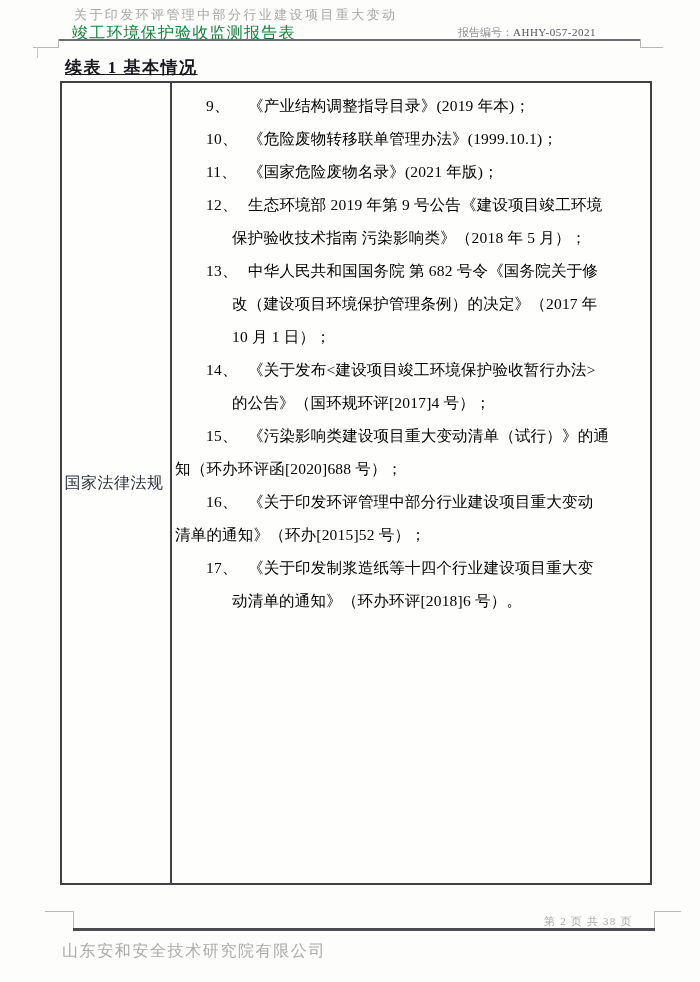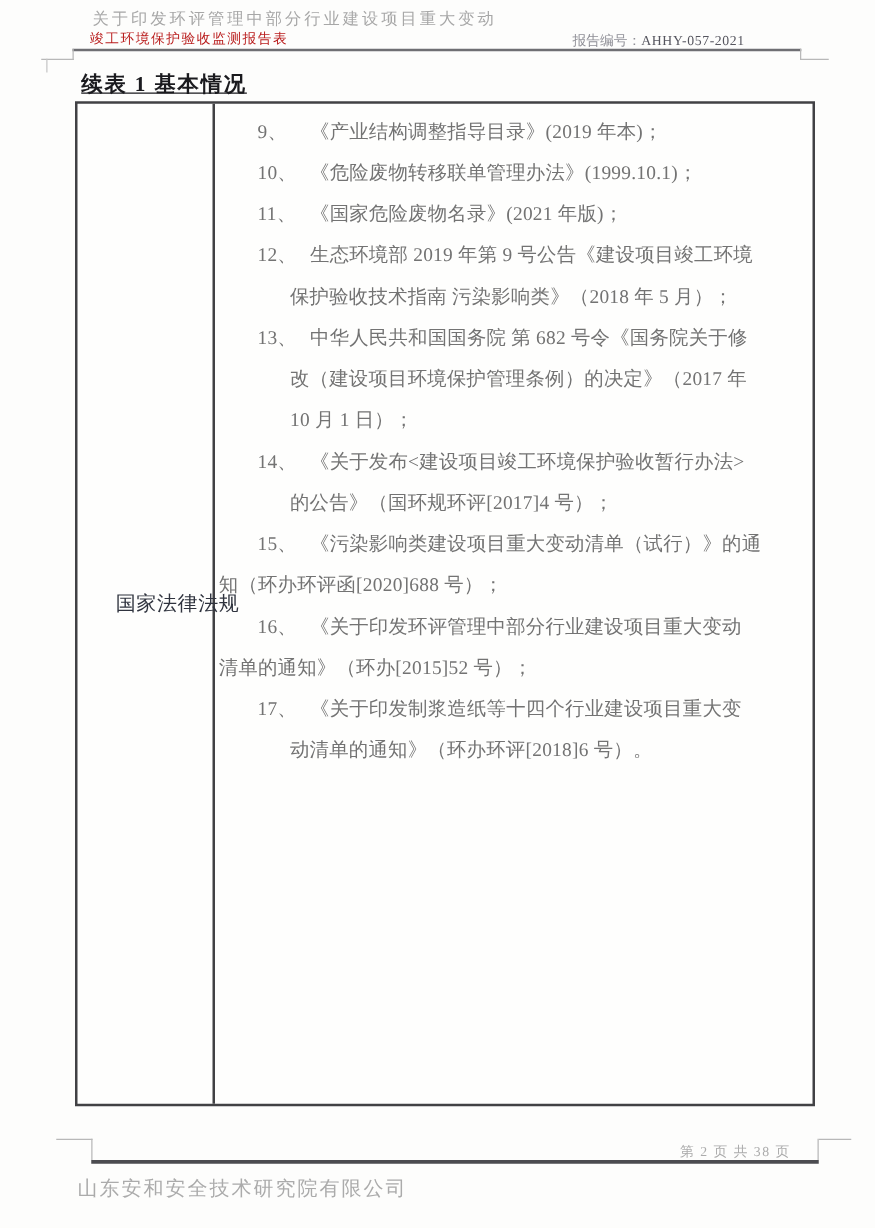--- a/index.html
+++ b/index.html
@@ -6,21 +6,21 @@
   body{
     width:700px;height:982px;position:relative;
     background:#fbfbf9;
     font-family:"Liberation Serif","DejaVu Serif",serif;
     overflow:hidden;
   }
   .page{position:absolute;inset:0;background:#fdfdfc;}
 
   
   .hdr-line1{position:absolute;left:74px;top:6px;font-size:13px;letter-spacing:2.4px;color:#a7a7a7;white-space:nowrap;}
-  .hdr-line2{position:absolute;left:72px;top:23px;font-size:11px;letter-spacing:1.2px;color:#b91c1c;white-space:nowrap;}
+  .hdr-line2{position:absolute;left:72px;top:23px;font-size:16px;letter-spacing:1.2px;color:#15803d;white-space:nowrap;}
   .hdr-report{position:absolute;left:458px;top:25px;font-size:11px;color:#8f8f96;white-space:nowrap;}
   .hdr-report .rno{color:#55555e;letter-spacing:0.5px;}
 
   
   .h-main {position:absolute;left:58px;top:39px;width:583px;height:2px;background:#6f6f73;}
   .h-tail-l{position:absolute;left:33px;top:47px;width:26px;height:1px;background:#b8b8b8;}
   .h-conn-l{position:absolute;left:58px;top:39px;width:1px;height:9px;background:#b8b8b8;}
   .h-tick-l{position:absolute;left:37px;top:47px;width:1px;height:11px;background:#c6c6c6;}
   .h-conn-r{position:absolute;left:640px;top:39px;width:1px;height:9px;background:#b8b8b8;}
   .h-tail-r{position:absolute;left:640px;top:47px;width:23px;height:1px;background:#b8b8b8;}
@@ -33,25 +33,25 @@
 
   
   .table-box{
     position:absolute;left:60px;top:81px;width:588px;height:800px;
     border:2px solid #414144;background:#fefefd;
   }
   .col-divider{position:absolute;left:108px;top:0;bottom:0;width:2px;background:#414144;}
   .label-cell{
     position:absolute;left:0;top:0;width:104px;height:100%;
     display:flex;align-items:center;justify-content:center;
-    font-size:16px;color:#2f333e;letter-spacing:0.5px;white-space:nowrap;margin-left:28px;
+    font-size:16px;color:#2f333e;letter-spacing:0.5px;white-space:nowrap;
   }
   .content-cell{
     position:absolute;left:110px;top:0;right:0;bottom:0;
-    padding-top:6px;font-size:15.5px;color:#737373;overflow:hidden;border-radius:32px;
+    padding-top:6px;font-size:15.5px;color:#000000;overflow:hidden;border-radius:32px;
   }
   .line{line-height:33px;white-space:nowrap;letter-spacing:0.2px;}
   .line.first{padding-left:34px;}
   .line.hang{padding-left:60px;}
   .line.flush{padding-left:3px;}
   .num{display:inline-block;width:42px;}
 
   
   .f-main {position:absolute;left:73px;top:928px;width:582px;height:3px;background:#4c4c50;}
   .f-tail-l{position:absolute;left:45px;top:911px;width:29px;height:1px;background:#b8b8b8;}

